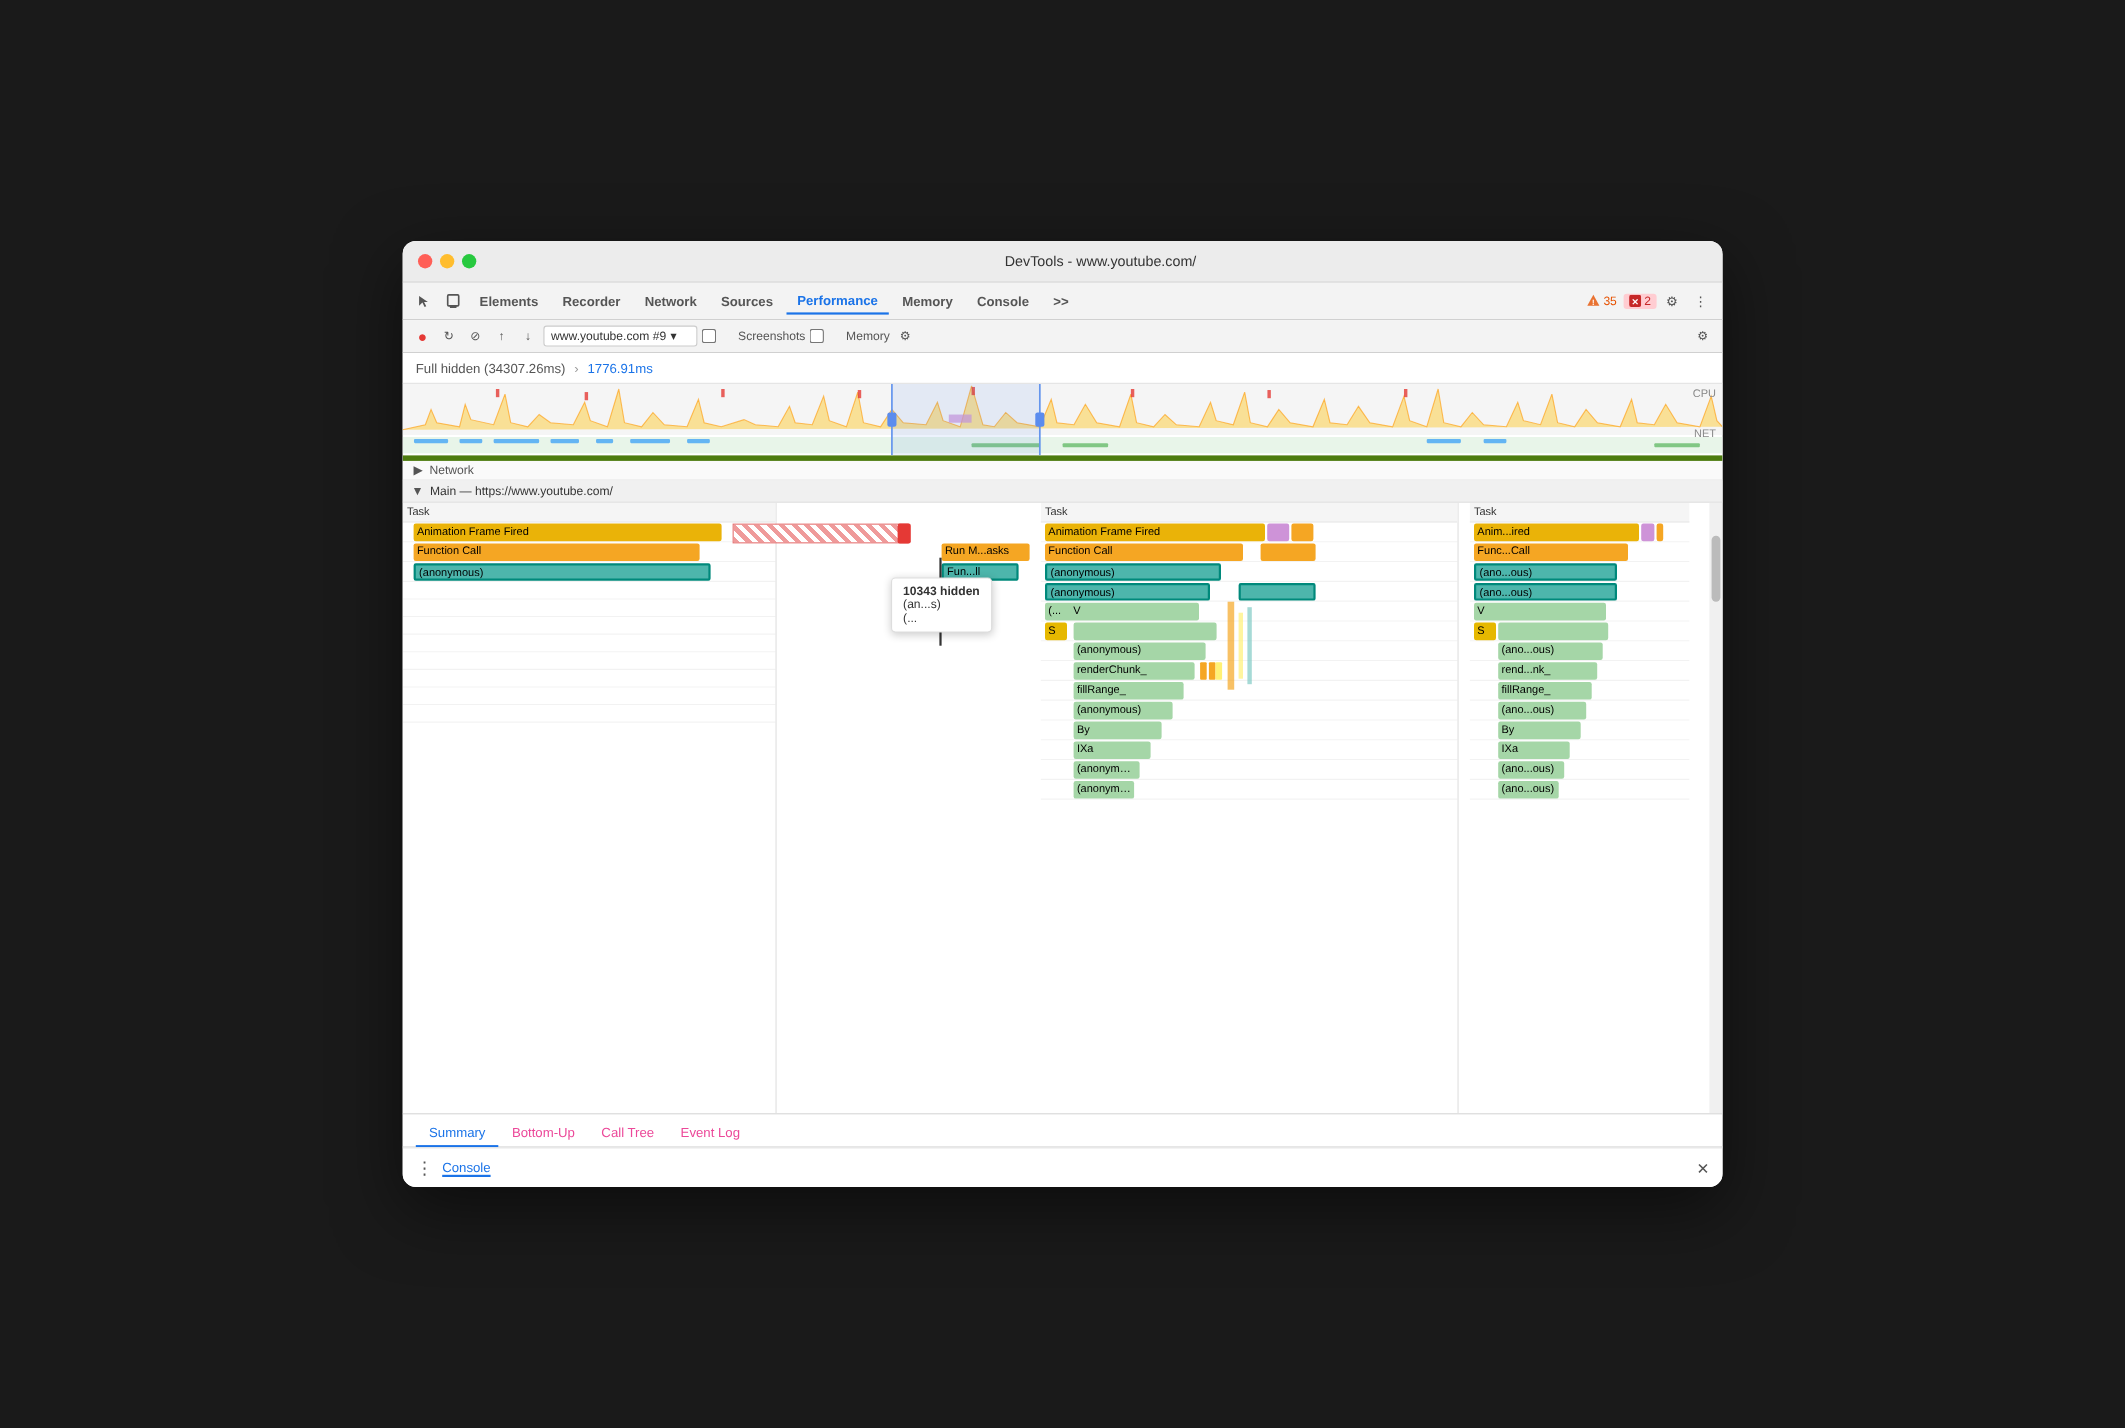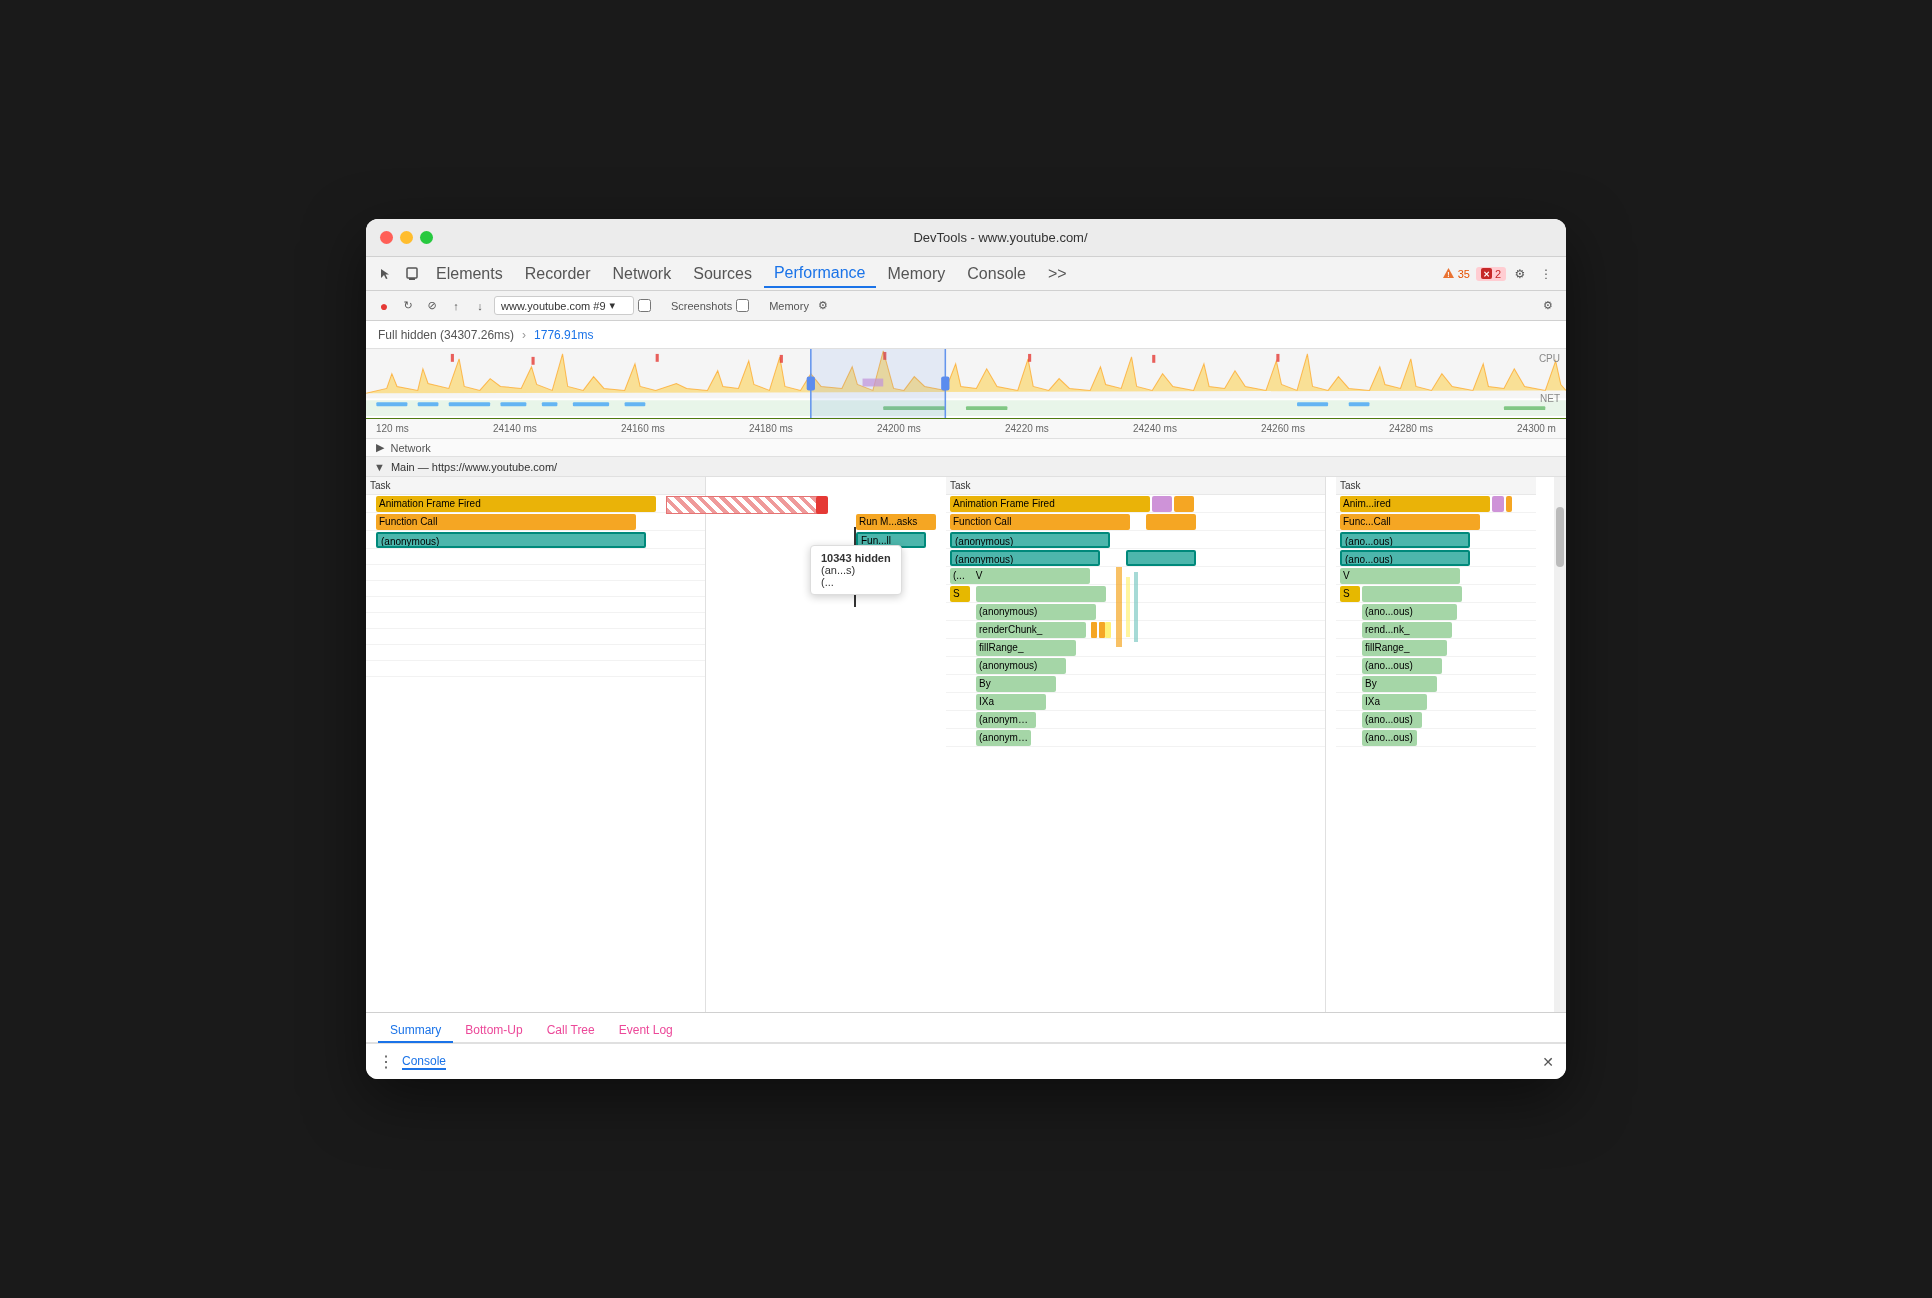--- a/index.html
+++ b/index.html
@@ -62,25 +62,26 @@
       height: 34px;
       display: flex;
       align-items: center;
       padding: 0 8px;
       border-bottom: 1px solid #d0d0d0;
       flex-shrink: 0;
       gap: 2px;
     }
     .devtools-tab {
       padding: 4px 10px;
-      font-size: 16px;
+      font-size: 12px;
       color: #555;
       cursor: pointer;
       border-radius: 4px;
       white-space: nowrap;
+      font-weight: bold;
     }
     .devtools-tab.active {
       color: #1a73e8;
       border-bottom: 2px solid #1a73e8;
       border-radius: 0;
     }
     .devtools-icon-btn {
       width: 24px;
       height: 24px;
       display: flex;
@@ -168,21 +169,21 @@
       gap: 8px;
     }
     .range-full { color: #555; }
     .range-arrow { color: #999; }
     .range-selected { color: #1a73e8; font-weight: 500; }
 
     
     .timeline-overview {
       height: 70px;
       background: #fff;
-      border-bottom: 1px solid #4d7c0f;
+      border-bottom: 5px solid #4d7c0f;
       flex-shrink: 0;
       position: relative;
       overflow: hidden;
     }
     .cpu-label {
       position: absolute;
       right: 6px;
       top: 4px;
       font-size: 10px;
       color: #888;
@@ -512,34 +513,20 @@
       <line x1="430" y1="0" x2="430" y2="70" stroke="#6495ed" stroke-width="1.5"></line>
       <line x1="560" y1="0" x2="560" y2="70" stroke="#6495ed" stroke-width="1.5"></line>
 
       <rect x="426" y="28" width="8" height="14" fill="#5b8cee" rx="2"></rect>
       <rect x="556" y="28" width="8" height="14" fill="#5b8cee" rx="2"></rect>
     </svg>
     <span class="cpu-label">CPU</span>
     <span class="net-label">NET</span>
   </div>
 
-  <div class="timeline-ruler">
-    <div class="ruler-ticks">
-      <span class="ruler-tick">120 ms</span>
-      <span class="ruler-tick">24140 ms</span>
-      <span class="ruler-tick">24160 ms</span>
-      <span class="ruler-tick">24180 ms</span>
-      <span class="ruler-tick">24200 ms</span>
-      <span class="ruler-tick">24220 ms</span>
-      <span class="ruler-tick">24240 ms</span>
-      <span class="ruler-tick">24260 ms</span>
-      <span class="ruler-tick">24280 ms</span>
-      <span class="ruler-tick">24300 m</span>
-    </div>
-  </div>
 
   <div class="network-row">
     <span>▶</span>
     <span>Network</span>
   </div>
 
   <div style="flex:1; overflow:hidden; position:relative; background:#fff; display:flex; flex-direction:column;">
 
     <div class="main-section-header">
       <span class="triangle">▼</span>

